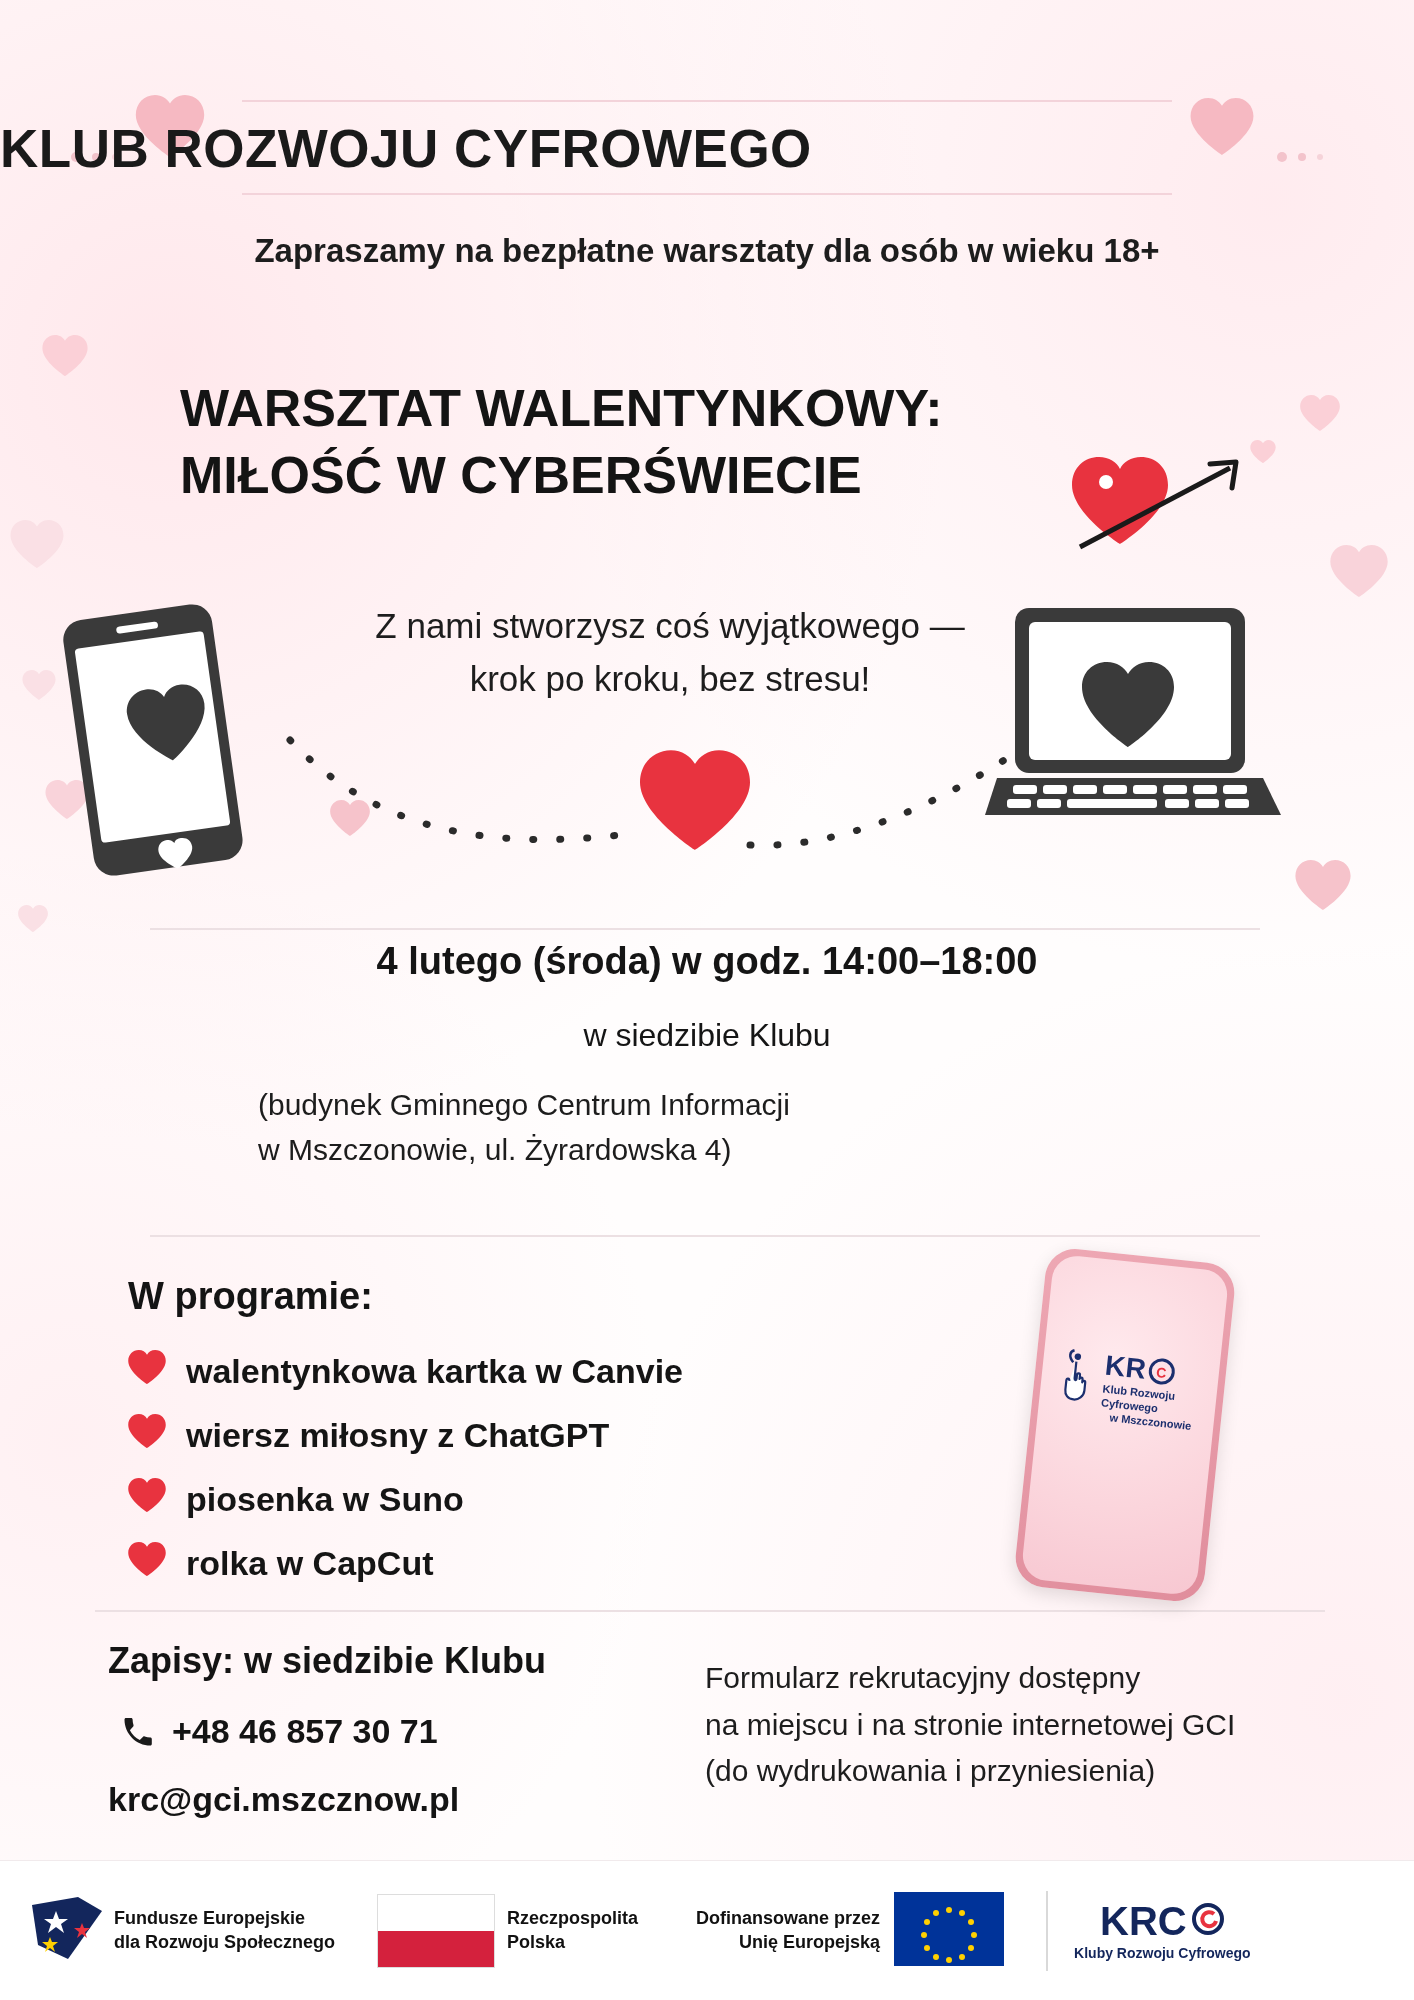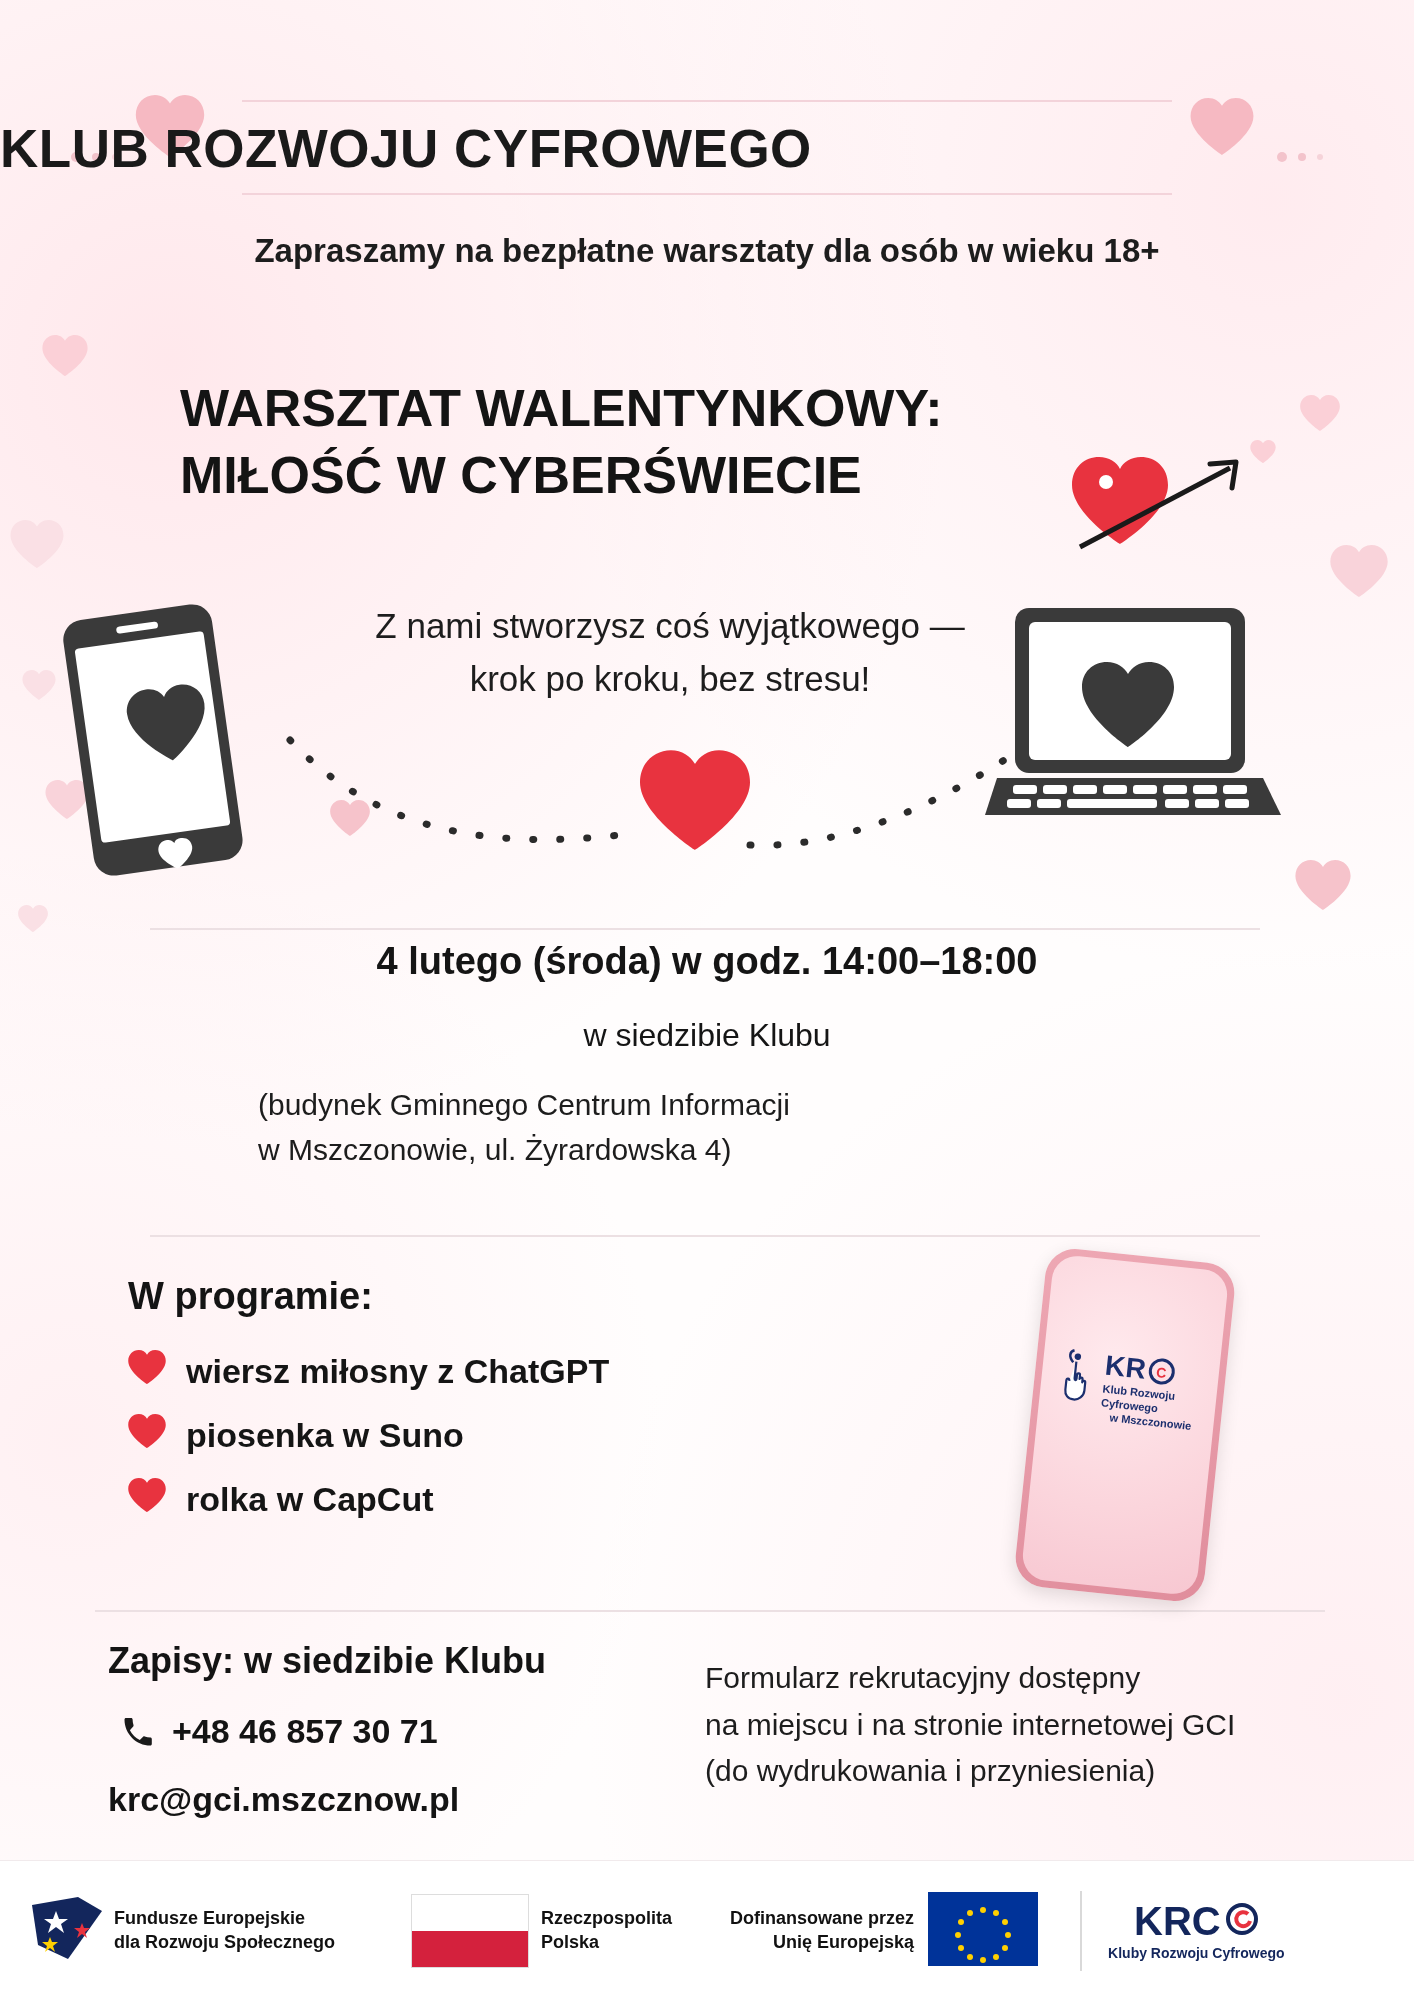--- a/index.html
+++ b/index.html
@@ -412,20 +412,28 @@
     <div class="date-line">4 lutego (środa) w godz. 14:00–18:00</div>
     <div class="place-line">w siedzibie Klubu</div>
     <div class="addr">
       <div>(budynek Gminnego Centrum Informacji</div>
       <div>w Mszczonowie, ul. Żyrardowska 4)</div>
     </div>
   </div>
 
   <div class="program-head">W programie:</div>
   <div class="program-list">
+    <div class="program-item">
+      <span class="bullet-heart">
+        <svg width="38" height="34" viewBox="0 0 32 29">
+            <path d="M16 29S0 18.7 0 9.3C0 3.9 4 0 9 0c3.2 0 5.7 1.7 7 4 1.3-2.3 3.8-4 7-4 5 0 9 3.9 9 9.3C32 18.7 16 29 16 29z" fill="#e8333f"></path>
+          </svg>
+      </span>
+      <span>walentynkowa kartka w Canvie</span>
+    </div>
     <div class="program-item">
       <span class="bullet-heart">
         <svg width="38" height="34" viewBox="0 0 32 29">
             <path d="M16 29S0 18.7 0 9.3C0 3.9 4 0 9 0c3.2 0 5.7 1.7 7 4 1.3-2.3 3.8-4 7-4 5 0 9 3.9 9 9.3C32 18.7 16 29 16 29z" fill="#e8333f"></path>
           </svg>
       </span>
       <span>wiersz miłosny z ChatGPT</span>
     </div>
     <div class="program-item">
       <span class="bullet-heart">
@@ -494,21 +502,21 @@
           <path d="M0 8 L46 0 L70 14 L36 62 L6 48 Z" fill="#13265c"></path>
           <path d="M24 14 l3 8 h9 l-7 5 3 9 -8-6 -8 6 3-9 -7-5 h9 z" fill="#ffffff"></path>
           <path d="M50 26 l2 5 h6 l-5 4 2 6 -5-4 -5 4 2-6 -5-4 h6 z" fill="#e8333f"></path>
           <path d="M18 40 l2 5 h6 l-5 4 2 6 -5-4 -5 4 2-6 -5-4 h6 z" fill="#ffd000"></path>
         </svg>
       </span>
       <span class="foot-label">Fundusze Europejskie
 dla Rozwoju Społecznego</span>
     </div>
 
-    <div class="foot-item" style="margin-left:76px;align-items:center;">
+    <div class="foot-item" style="margin-left:42px;align-items:center;">
       <span class="pl-flag">
         <div class="w"></div>
           <div class="r"></div>
       </span>
       <span class="foot-label">Rzeczpospolita
 Polska</span>
     </div>
 
     <div class="foot-item" style="margin-left:58px;">
       <span class="foot-label" style="margin-left:0;margin-right:14px;text-align:right;">Dofinansowane przez

